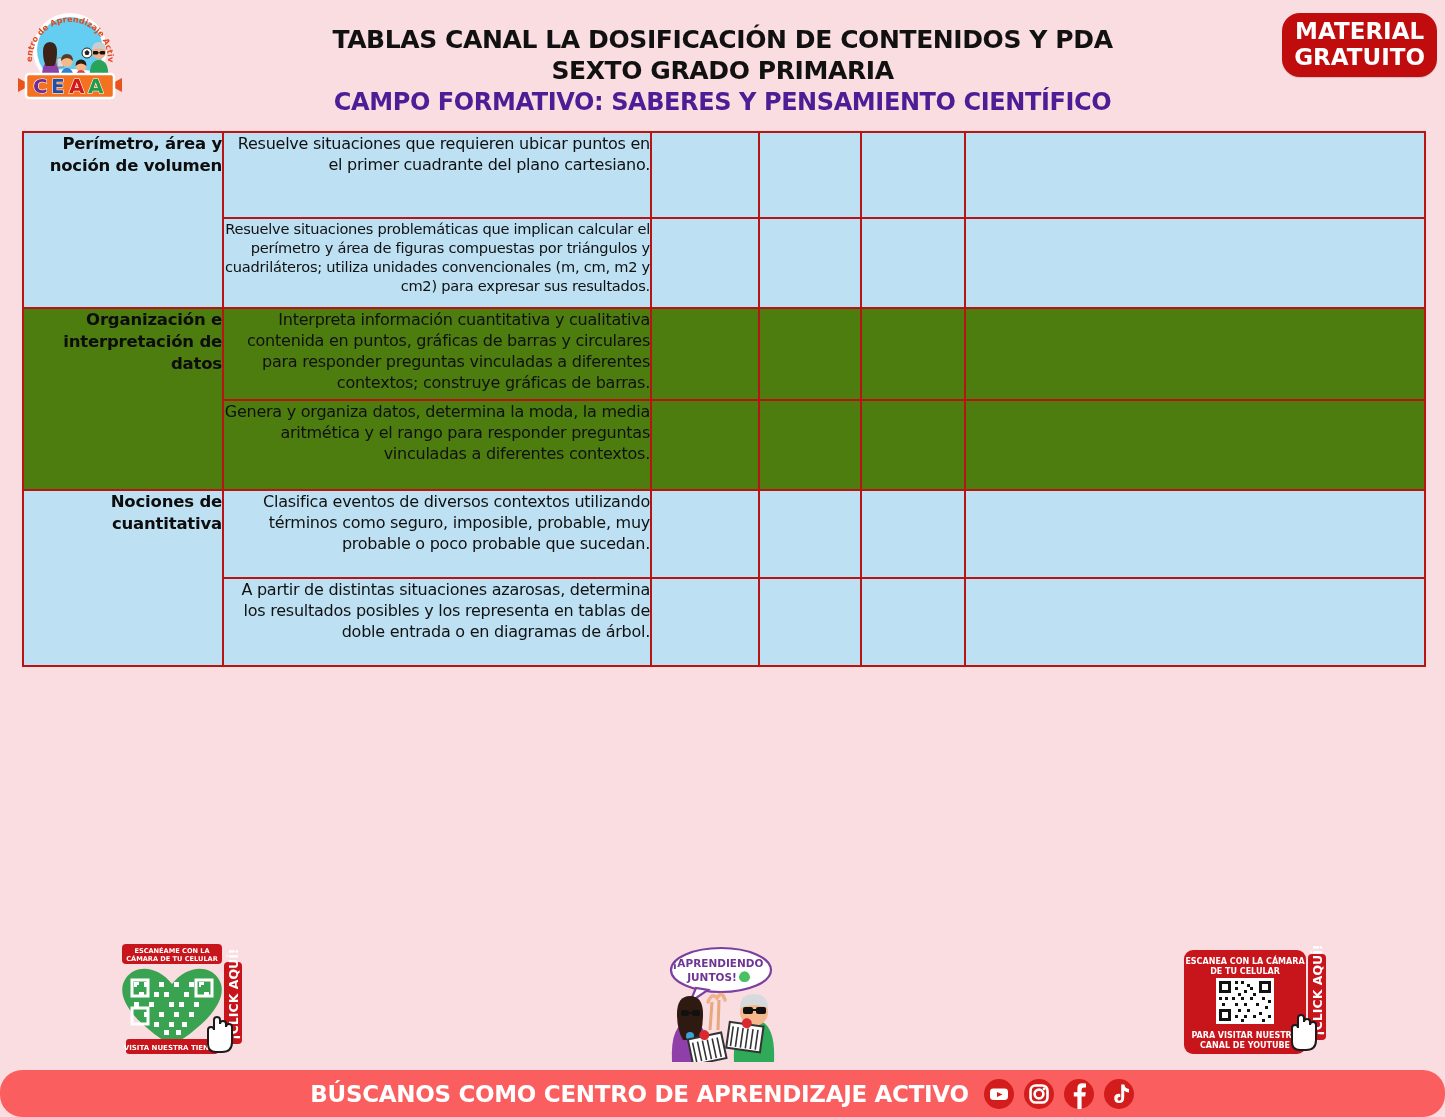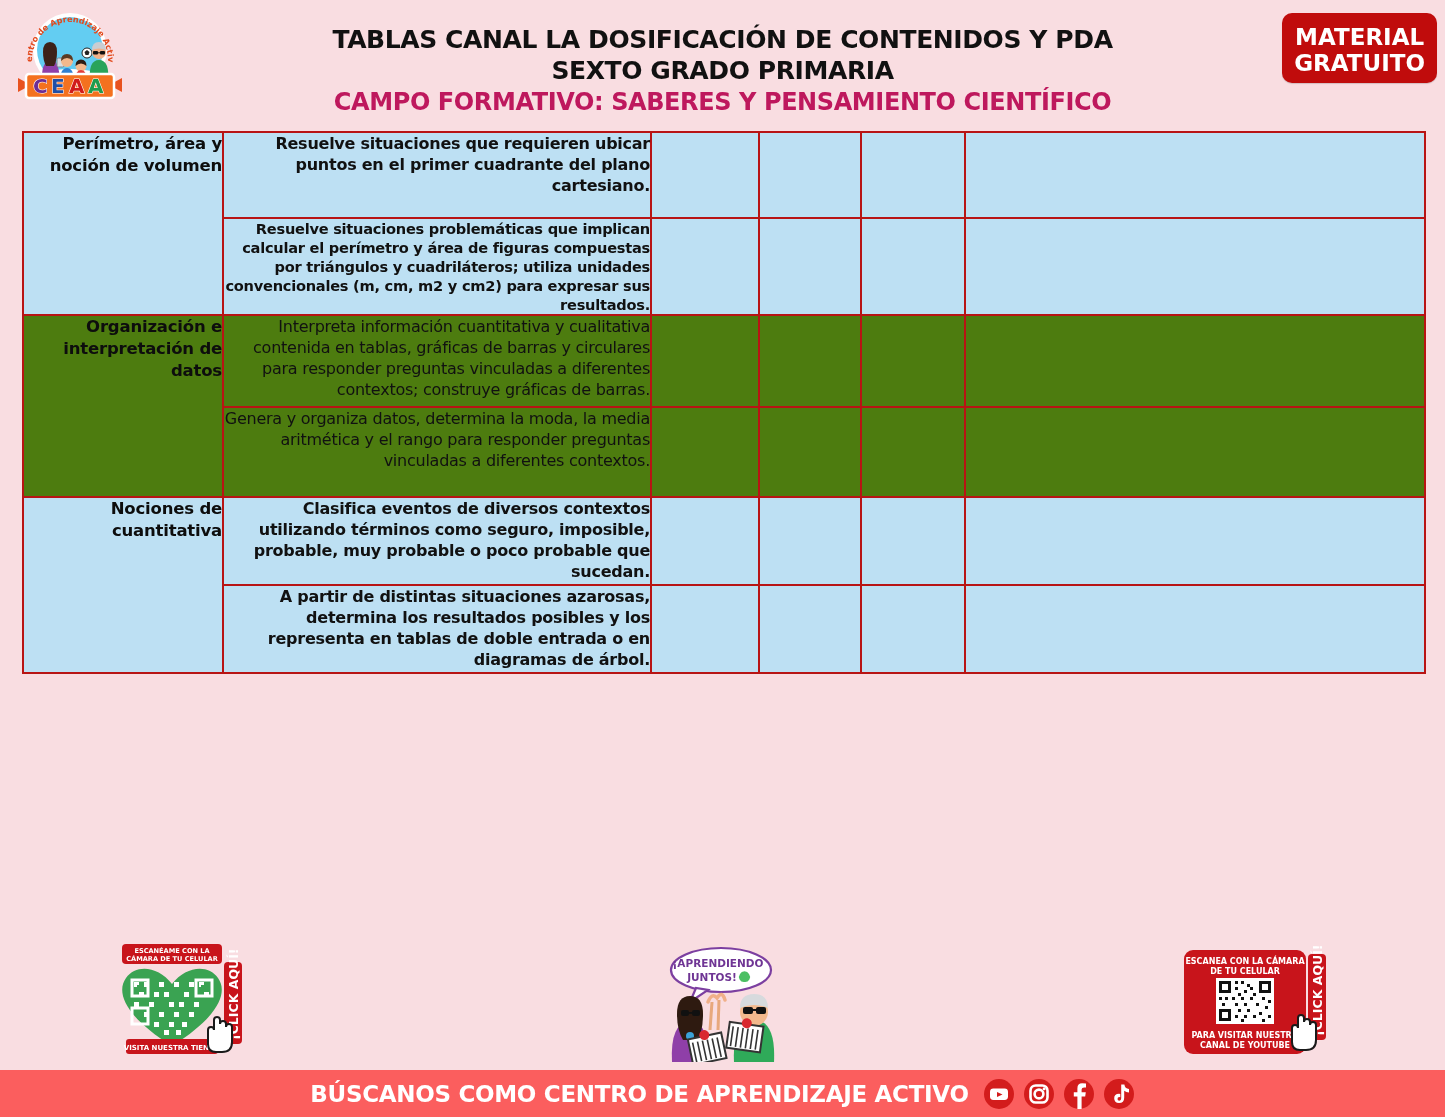--- a/index.html
+++ b/index.html
@@ -44,33 +44,33 @@
     font-size: 25px;
     color: #111111;
     letter-spacing: -0.4px;
     line-height: 31px;
     white-space: nowrap;
   }
   .title-line3 {
     font-family: "DejaVu Sans", sans-serif;
     font-weight: bold;
     font-size: 24px;
-    color: #be185d;
+    color: #4c1d95;
     letter-spacing: -0.4px;
     line-height: 32px;
     white-space: nowrap;
   }
 
   .material-badge {
     position: absolute;
     right: 8px;
     top: 13px;
     background: #c00c0c;
-    border-radius: 10px;
-    padding: 11px 12px 7px 12px;
+    border-radius: 18px;
+    padding: 5px 12px 7px 12px;
     text-align: center;
     box-shadow: 0 1px 1px rgba(0,0,0,.15);
   }
   .material-badge span {
     display: block;
     color: #ffffff;
     font-family: "DejaVu Sans", sans-serif;
     font-weight: bold;
     font-size: 23px;
     line-height: 26px;
@@ -115,21 +115,21 @@
     text-justify: inter-word;
     padding: 4px 6px 4px 6px;
     letter-spacing: -0.25px;
   }
   td.pda.sm {
     font-size: 14.6px;
     line-height: 19px;
   }
   td.blank { }
 
-  .bg-blue  { background: #bde0f3; font-weight: bold; }
+  .bg-blue  { background: #bde0f3; }
   .bg-white { background: #4d7c0f; }
 
   
   .footer-art {
     position: absolute;
     left: 0;
     top: 930px;
     width: 1445px;
     height: 140px;
     padding-left: 42px;
@@ -165,20 +165,21 @@
     position: absolute;
     left: 0;
     bottom: 0;
     width: 1445px;
     height: 47px;
     background: #fb5e5e;
     display: flex;
     align-items: center;
     justify-content: center;
     gap: 14px;
+    border-radius: 22px;
   }
   .bottom-bar .bb-text {
     color: #ffffff;
     font-family: "DejaVu Sans", sans-serif;
     font-weight: bold;
     font-size: 23px;
     letter-spacing: -0.3px;
     white-space: nowrap;
   }
   .social-row {
@@ -283,21 +284,21 @@
       <tr>
         <td class="pda sm bg-blue" style="height:88px">Resuelve situaciones problemáticas que implican calcular el perímetro y área de figuras compuestas por triángulos y cuadriláteros; utiliza unidades convencionales (m, cm, m2 y cm2) para expresar sus resultados.</td>
         <td class="blank bg-blue"></td>
         <td class="blank bg-blue"></td>
         <td class="blank bg-blue"></td>
         <td class="blank bg-blue"></td>
       </tr>
 
       <tr>
         <td class="cat bg-white" rowspan="2">Organización e interpretación de datos</td>
-        <td class="pda bg-white" style="height:90px">Interpreta información cuantitativa y cualitativa contenida en tablas, gráficas de barras y circulares para responder preguntas vinculadas a diferentes contextos; construye gráficas de barras.</td>
+        <td class="pda bg-white" style="height:90px">Interpreta información cuantitativa y cualitativa contenida en puntos, gráficas de barras y circulares para responder preguntas vinculadas a diferentes contextos; construye gráficas de barras.</td>
         <td class="blank bg-white"></td>
         <td class="blank bg-white"></td>
         <td class="blank bg-white"></td>
         <td class="blank bg-white"></td>
       </tr>
       <tr>
         <td class="pda bg-white" style="height:88px">Genera y organiza datos, determina la moda, la media aritmética y el rango para responder preguntas vinculadas a diferentes contextos.</td>
         <td class="blank bg-white"></td>
         <td class="blank bg-white"></td>
         <td class="blank bg-white"></td>

